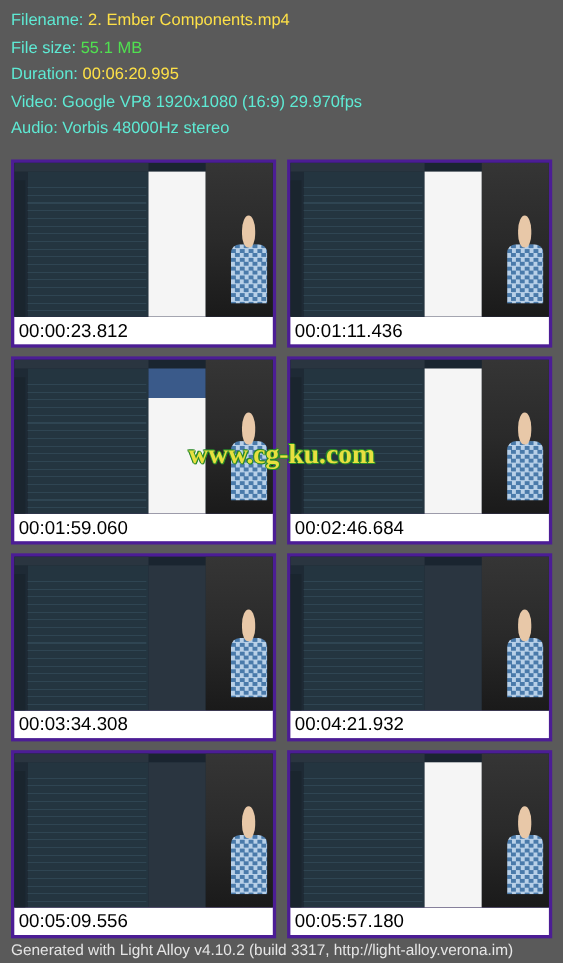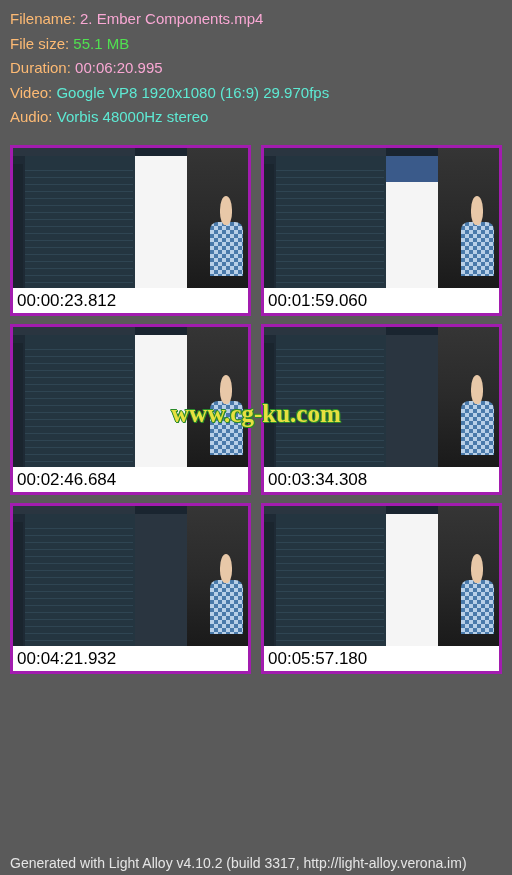--- a/index.html
+++ b/index.html
@@ -10,33 +10,33 @@
       font-family: Arial, sans-serif;
       color: #fff;
       overflow: hidden;
     }
     .header {
       padding: 8px 10px 6px 10px;
       font-size: 15px;
       line-height: 1.5;
     }
     .header-row { margin-bottom: 2px; }
-    .label { color: #fdba74; }
-    .val-yellow { color: #f9a8d4; }
+    .label { color: #5eead4; }
+    .val-yellow { color: #fde047; }
     .val-green { color: #50e050; }
     .val-cyan { color: #5eead4; }
     .val-orange { color: #5eead4; }
     .grid {
       display: grid;
       grid-template-columns: 1fr 1fr;
       gap: 8px 10px;
       padding: 8px 10px;
     }
     .thumb-container {
-      background: #a21caf;
+      background: #4c1d95;
       padding: 3px;
     }
     .thumb {
       width: 100%;
       height: 140px;
       background: #1a2530;
       position: relative;
       overflow: hidden;
     }
     .ide-bg {
@@ -178,20 +178,36 @@
       <div class="person-area">
           <div class="person">
             <div class="shirt"></div>
             <div class="head"></div>
           </div>
         </div>
     </div>
     <div class="timestamp">00:00:23.812</div>
   </div>
 
+  <div class="thumb-container">
+    <div class="thumb">
+      <div class="ide-bg">
+          <div class="ide-sidebar"></div>
+          <div class="ide-code"></div>
+        </div>
+      <div class="browser-panel"></div>
+      <div class="person-area">
+          <div class="person">
+            <div class="shirt"></div>
+            <div class="head"></div>
+          </div>
+        </div>
+    </div>
+    <div class="timestamp">00:01:11.436</div>
+  </div>
 
   <div class="thumb-container">
     <div class="thumb">
       <div class="ide-bg">
           <div class="ide-sidebar"></div>
           <div class="ide-code"></div>
         </div>
       <div class="browser-panel blue-top"></div>
       <div class="person-area">
           <div class="person">
@@ -247,20 +263,36 @@
       <div class="person-area">
           <div class="person">
             <div class="shirt"></div>
             <div class="head"></div>
           </div>
         </div>
     </div>
     <div class="timestamp">00:04:21.932</div>
   </div>
 
+  <div class="thumb-container">
+    <div class="thumb">
+      <div class="ide-bg">
+          <div class="ide-sidebar"></div>
+          <div class="ide-code"></div>
+        </div>
+      <div class="browser-panel dark"></div>
+      <div class="person-area">
+          <div class="person">
+            <div class="shirt"></div>
+            <div class="head"></div>
+          </div>
+        </div>
+    </div>
+    <div class="timestamp">00:05:09.556</div>
+  </div>
 
   <div class="thumb-container">
     <div class="thumb">
       <div class="ide-bg">
           <div class="ide-sidebar"></div>
           <div class="ide-code"></div>
         </div>
       <div class="browser-panel"></div>
       <div class="person-area">
           <div class="person">

